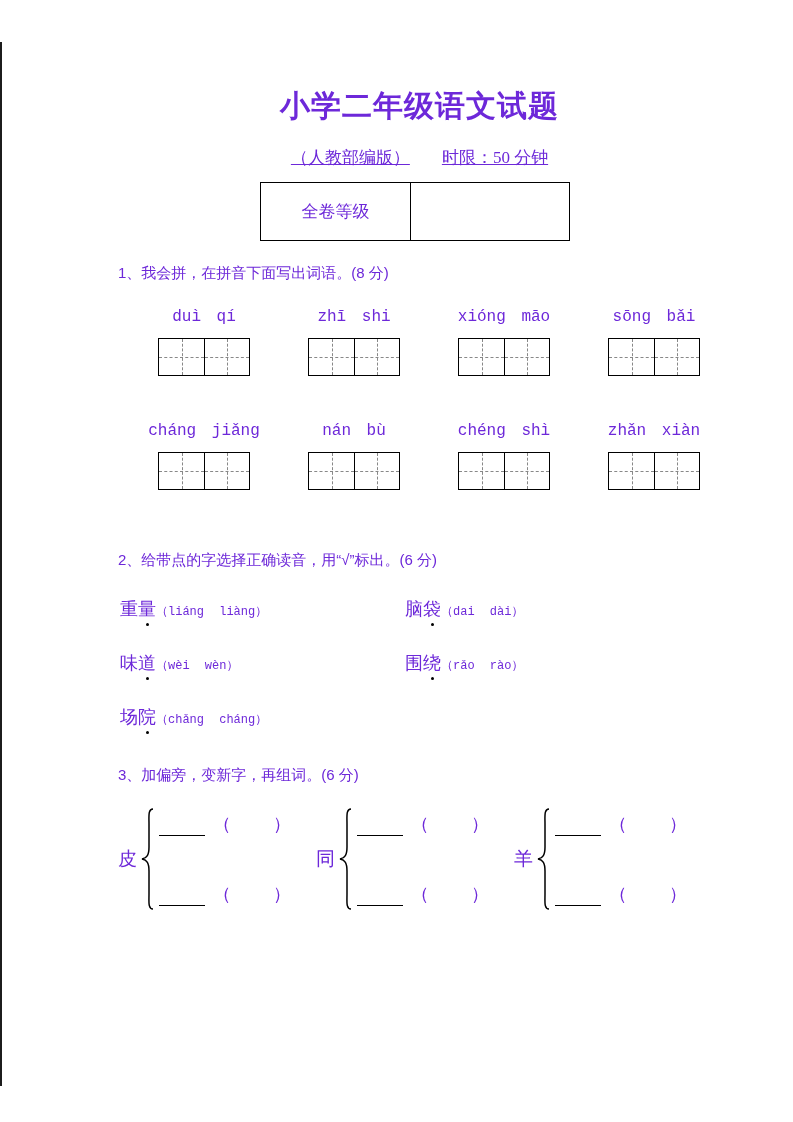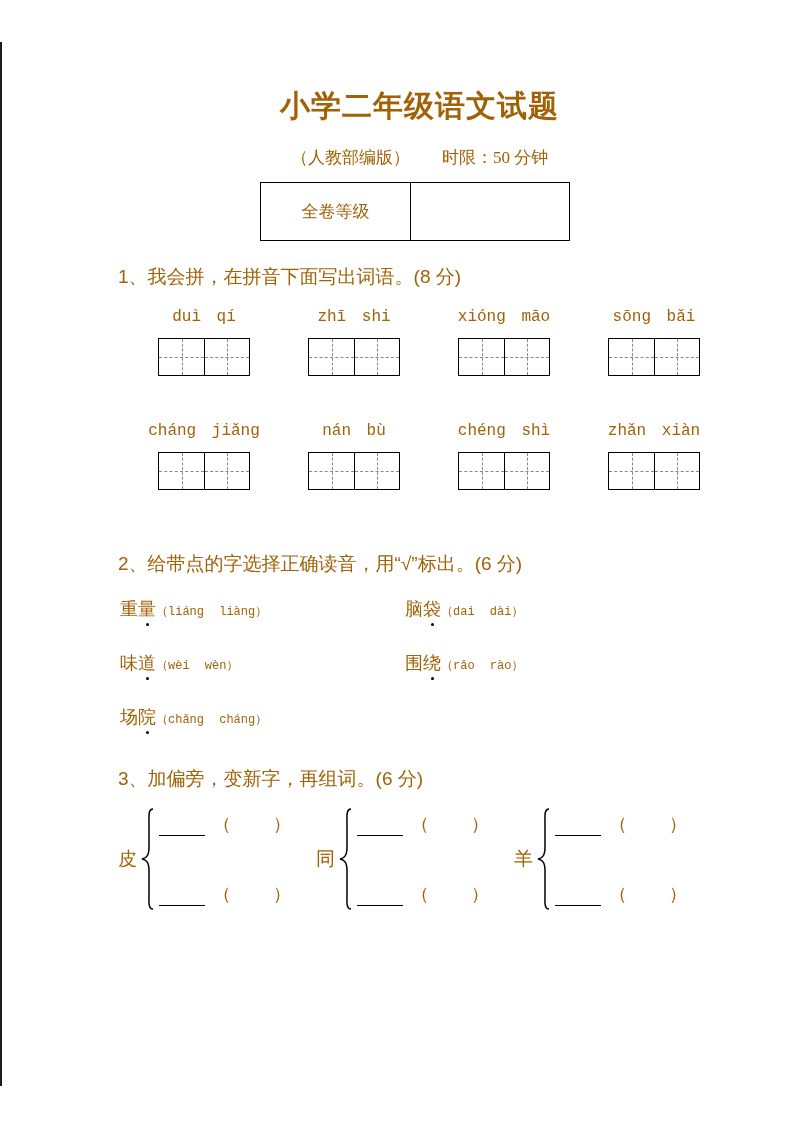--- a/index.html
+++ b/index.html
@@ -1,41 +1,41 @@
 <!DOCTYPE html>
 <html><head>
 <meta charset="utf-8">
 <style>
   * { margin:0; padding:0; box-sizing:border-box; }
   html,body { background:#e8e8e8; }
   .page {
     position:relative; width:793px; height:1122px; margin:0 auto;
-    background:#ffffff; color:#a16207;
+    background:#ffffff; color:#6d28d9;
     font-family:"Liberation Serif", serif;
     overflow:hidden;
   }
   .edge-line { position:absolute; left:0; top:42px; width:2px; height:1044px; background:#1c1c1c; }
 
   .title {
     position:absolute; top:86px; left:46px; right:0; text-align:center;
     font-size:30px; font-weight:600; letter-spacing:1px;
   }
   .subtitle {
     position:absolute; top:146px; left:46px; right:0;
-    display:flex; justify-content:center; gap:32px; font-size:17px;
+    display:flex; justify-content:center; gap:32px; font-size:17px;text-decoration:underline;
   }
 
   .grade {
     position:absolute; left:260px; top:182px; width:310px; height:59px;
     border:1px solid #000; display:flex;
   }
   .grade .lbl { width:150px; border-right:1px solid #000; display:flex; align-items:center; justify-content:center; font-size:17px; }
   .grade .val { flex:1; }
 
-  .sec-h { position:absolute; left:118px; font-family:"Liberation Sans", sans-serif; font-size:19px; }
+  .sec-h { position:absolute; left:118px; font-family:"Liberation Sans", sans-serif; font-size:15px; }
   .sec-h1 { top:264px; }
   .sec-h2 { top:551px;text-align:center; }
   .sec-h3 { top:766px; }
 
   .pwrow { position:absolute; left:127px; display:flex; gap:58px;margin-left:31px; }
   .pwrow1 { top:308px; }
   .pwrow2 { top:422px; }
   .wgroup { display:flex; flex-direction:column; align-items:center; width:92px; }
   .pinyin { font-family:"Liberation Mono", monospace; font-size:16px; word-spacing:6px; white-space:nowrap; height:26px; }
   .wgrid { display:flex; border:1.6px solid #000; margin-top:4px; background:#fff; }

